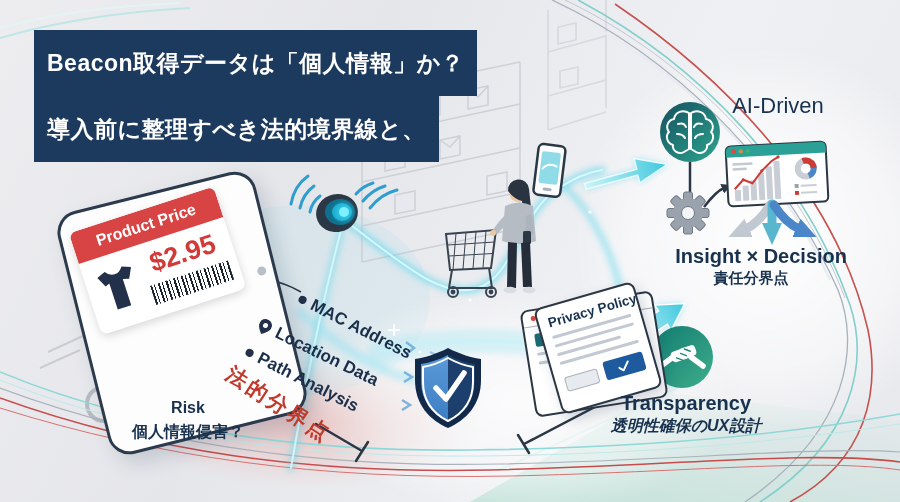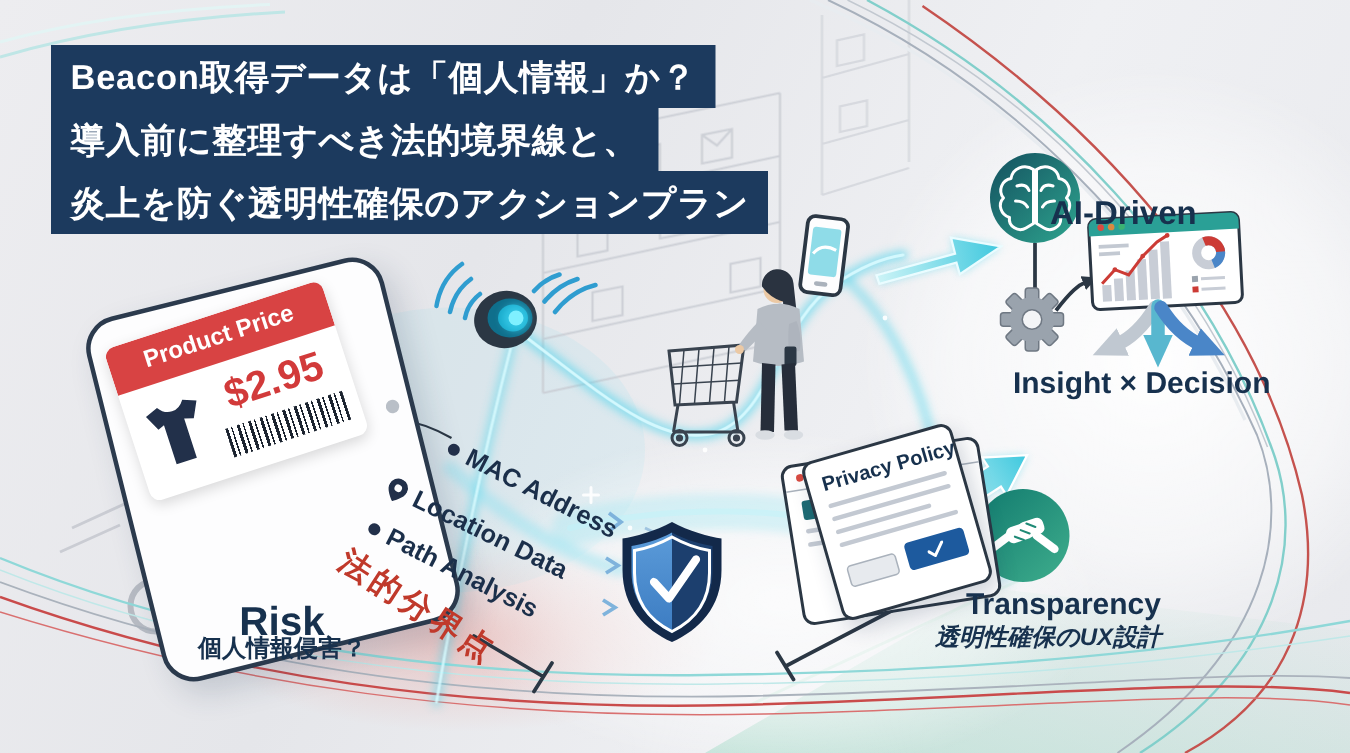--- a/index.html
+++ b/index.html
@@ -4,48 +4,48 @@
 <style>
   html,body{margin:0;padding:0;background:#dcdde1;}
   #stage{position:relative;width:900px;height:502px;overflow:hidden;
     background:linear-gradient(115deg,#ededf0 0%,#e5e6ea 35%,#eff0f3 65%,#e8e9ed 100%);
     font-family:"Liberation Sans","DejaVu Sans",sans-serif;}
   .abs{position:absolute;}
   svg{display:block;}
   
   .banner{left:34px;top:30px;display:flex;flex-direction:column;align-items:flex-start;z-index:5;}
   .banner-line{display:inline-block;background:#1c3a5e;color:#ffffff;font-weight:bold;
-    font-size:23px;line-height:34px;padding:4px 13px;letter-spacing:.5px;white-space:nowrap;}
+    font-size:23px;line-height:34px;padding:16px 13px;letter-spacing:.5px;white-space:nowrap;}
   
   .phone{left:80px;top:188px;width:198px;height:244px;transform:rotate(-14deg);
     background:#fdfdfe;border:3px solid #2b3a4d;border-radius:22px;
     box-shadow:6px 10px 20px rgba(40,60,90,.18);z-index:3;}
   .cam{position:absolute;right:7px;top:96px;width:9px;height:9px;border-radius:50%;background:#b9bfc7;}
   .plabel{position:absolute;left:12px;top:12px;width:152px;background:#ffffff;border-radius:7px;
     box-shadow:0 3px 9px rgba(0,0,0,.15);overflow:hidden;transform:rotate(-4deg);}
   .plabel-head{background:#d84343;color:#fff;font-weight:bold;font-size:16px;text-align:center;padding:7px 0;}
   .plabel-body{padding:9px 8px 12px 8px;display:flex;gap:7px;align-items:center;}
   .pcol{display:flex;flex-direction:column;align-items:center;gap:7px;}
   .price{color:#d23a3a;font-weight:bold;font-size:27px;line-height:1;}
   .barcode{width:82px;height:20px;background:repeating-linear-gradient(90deg,#1c2430 0 2px,transparent 2px 4px,#1c2430 4px 5px,transparent 5px 8px);}
   
   .dlabel{color:#1b2f4a;font-weight:bold;font-size:17px;transform-origin:left center;
     display:flex;align-items:center;gap:6px;white-space:nowrap;z-index:4;}
   .bdot{width:8px;height:8px;border-radius:50%;background:#22304a;flex:0 0 auto;}
   .legal{left:236px;top:360px;transform:rotate(33deg);transform-origin:left top;color:#c0392b;
     font-size:21px;font-weight:bold;letter-spacing:3px;white-space:nowrap;z-index:4;}
   
-  .risk-title{left:150px;top:399px;width:76px;text-align:center;font-size:27px;font-weight:bold;color:#17314e;z-index:4;}
+  .risk-title{left:150px;top:399px;width:76px;text-align:center;font-size:16px;font-weight:bold;color:#17314e;z-index:4;}
   .risk-sub{left:126px;top:422px;width:124px;text-align:center;font-size:16px;font-weight:bold;color:#17314e;z-index:4;}
   
-  .ai-title{left:700px;top:94px;width:156px;font-size:22px;font-weight:bold;
-    color:#17314e;line-height:1.12;z-index:4;margin-top:36px;}
+  .ai-title{left:700px;top:94px;width:156px;text-align:center;font-size:22px;font-weight:normal;
+    color:#17314e;line-height:1.12;z-index:4;}
   .decision-title{left:655px;top:245px;width:192px;text-align:right;font-size:20px;font-weight:bold;color:#17314e;z-index:4;}
   .decision-sub{left:675px;top:269px;width:152px;text-align:center;font-size:15px;font-weight:bold;color:#17314e;z-index:4;}
-  .trans{left:598px;top:392px;width:176px;text-align:right;color:#17314e;font-weight:bold;line-height:1.1;z-index:4;}
+  .trans{left:598px;top:392px;width:176px;text-align:center;color:#17314e;font-weight:bold;line-height:1.1;z-index:4;}
   .trans .t1{font-size:20px;display:block;}
   .trans .t2{font-size:20px;display:block;}
   .trans .t3{font-size:16px;display:block;margin-top:3px;white-space:nowrap;font-style:italic;}
   
   .pwin{left:527px;top:300px;width:130px;height:104px;transform:rotate(-9deg);background:#ffffff;
     border:2px solid #2b3744;border-radius:8px;z-index:2;}
   .pwin-head{height:15px;border-bottom:1.5px solid #aab2bc;display:flex;gap:4px;align-items:center;padding-left:8px;}
   .wdot{width:5px;height:5px;border-radius:50%;}
   .chip{width:18px;height:13px;background:#1d6b74;margin:7px 0 0 9px;border-radius:2px;}
   .wline{height:3px;background:#c3c9d2;border-radius:2px;margin:6px 0 0 9px;}
@@ -348,21 +348,20 @@
 
  <g stroke="#2b3744" stroke-width="2.5" stroke-linecap="round">
   <path d="M316,424 L362,451 M356,461 L368,442"></path>
   <path d="M612,398 L524,444 M518,435 L529,453"></path>
  </g>
 </svg>
 
 <div class="abs banner">
   <span class="banner-line">Beacon取得データは「個人情報」か？</span>
   <span class="banner-line">導入前に整理すべき法的境界線と、</span>
-  <span class="banner-line">炎上を防ぐ透明性確保のアクションプラン</span>
 </div>
 
 <div class="abs phone">
   <span class="cam"></span>
   <div class="plabel">
     <div class="plabel-head">Product Price</div>
     <div class="plabel-body">
       <svg width="46" height="46" viewBox="0 0 52 48">
         <path d="M11,5 L21,1 Q25,7 31,7 Q37,7 41,1 L51,5 L45,17 L38,15 L38,46 L22,46 L22,15 L17,17 Z" fill="#22304a" transform="translate(-5,0)"></path>
       </svg>
@@ -419,19 +418,20 @@
       </svg>
     </span>
   </div>
 </div>
 
 <div class="abs ai-title">
   <span>AI-Driven</span><br>
 </div>
 
 <div class="abs decision-title">Insight × Decision</div>
+<div class="abs decision-sub">責任分界点</div>
 
 <div class="abs trans">
   <span class="t1">Transparency</span>
   <span class="t3">透明性確保のUX設計</span>
 </div>
 
 </div>
 
 </body></html>

